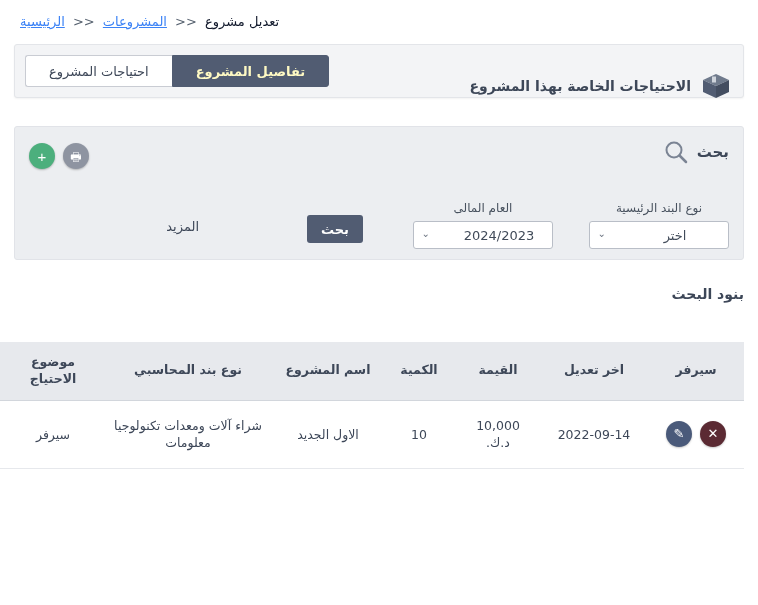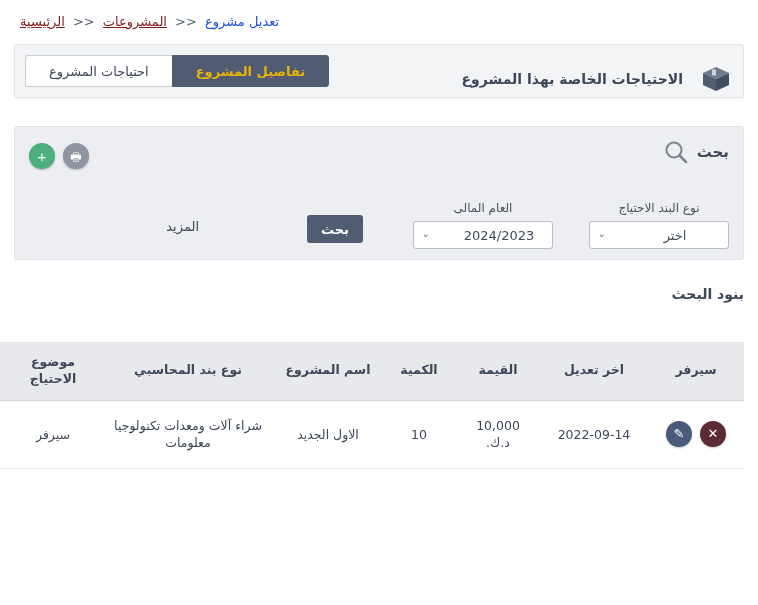--- a/index.html
+++ b/index.html
@@ -28,52 +28,52 @@
     top: 14px;
     left: 0;
     right: 0;
     padding: 0 20px;
     text-align: left;
     font-size: 13px;
     color: #55606e;
     direction: rtl;
   }
   .breadcrumb .crumb-link {
-    color: #7f1d1d;
+    color: #3b82f6;
     text-decoration: underline;
     cursor: pointer;
   }
   .breadcrumb .crumb-sep {
     color: #55606e;
     margin: 0 4px;
   }
   .breadcrumb .crumb-current {
-    color: #1d4ed8;
+    color: #0f172a;
   }
 
   
   .header-panel {
     position: absolute;
     top: 44px;
     right: 14px;
     left: 14px;
     height: 52px;
     background: #f3f4f6;
     border: 1px solid #e3e5e9;
     border-radius: 3px;
     box-shadow: 0 1px 2px rgba(0,0,0,0.05);
   }
   .header-title-wrap {
     position: absolute;
-    top: 8px;
+    top: 15px;
     right: 12px;
     height: 52px;
     display: flex;
     align-items: center;
-    gap: 18px;
+    gap: 10px;
   }
   .header-title {
     font-size: 14px;
     font-weight: bold;
     color: #3d4758;
   }
   .box-icon {
     width: 30px;
     height: 28px;
     position: relative;
@@ -97,21 +97,21 @@
     border: 1px solid #c9ccd3;
     background: #ffffff;
     color: #3d4758;
     cursor: pointer;
     white-space: nowrap;
     box-sizing: border-box;
   }
   .tab.active {
     background: #515c72;
     border-color: #515c72;
-    color: #eab308;
+    color: #fef9c3;
     font-weight: bold;
   }
   .tab:first-child {
     border-radius: 0 3px 3px 0;
   }
   .tab:last-child {
     border-radius: 3px 0 0 3px;
     border-right: none;
   }
 
@@ -348,21 +348,21 @@
           <circle cx="11" cy="11" r="7.5" fill="none" stroke="#7b8494" stroke-width="2"></circle>
           <line x1="16.5" y1="16.5" x2="23" y2="23" stroke="#7b8494" stroke-width="2.5" stroke-linecap="round"></line>
         </svg>
       </span>
     </div>
 
     <button class="round-btn btn-add">+</button>
     <button class="round-btn btn-print">🖶</button>
 
     <div class="field field-account">
-      <span class="field-label">نوع البند الاحتياج</span>
+      <span class="field-label">نوع البند الرئيسية</span>
       <div class="select-box">
         <span class="select-value">اختر</span>
         <span class="select-caret">⌄</span>
       </div>
     </div>
 
     <div class="field field-year">
       <span class="field-label">العام المالى</span>
       <div class="select-box">
         <span class="select-value">2024/2023</span>

